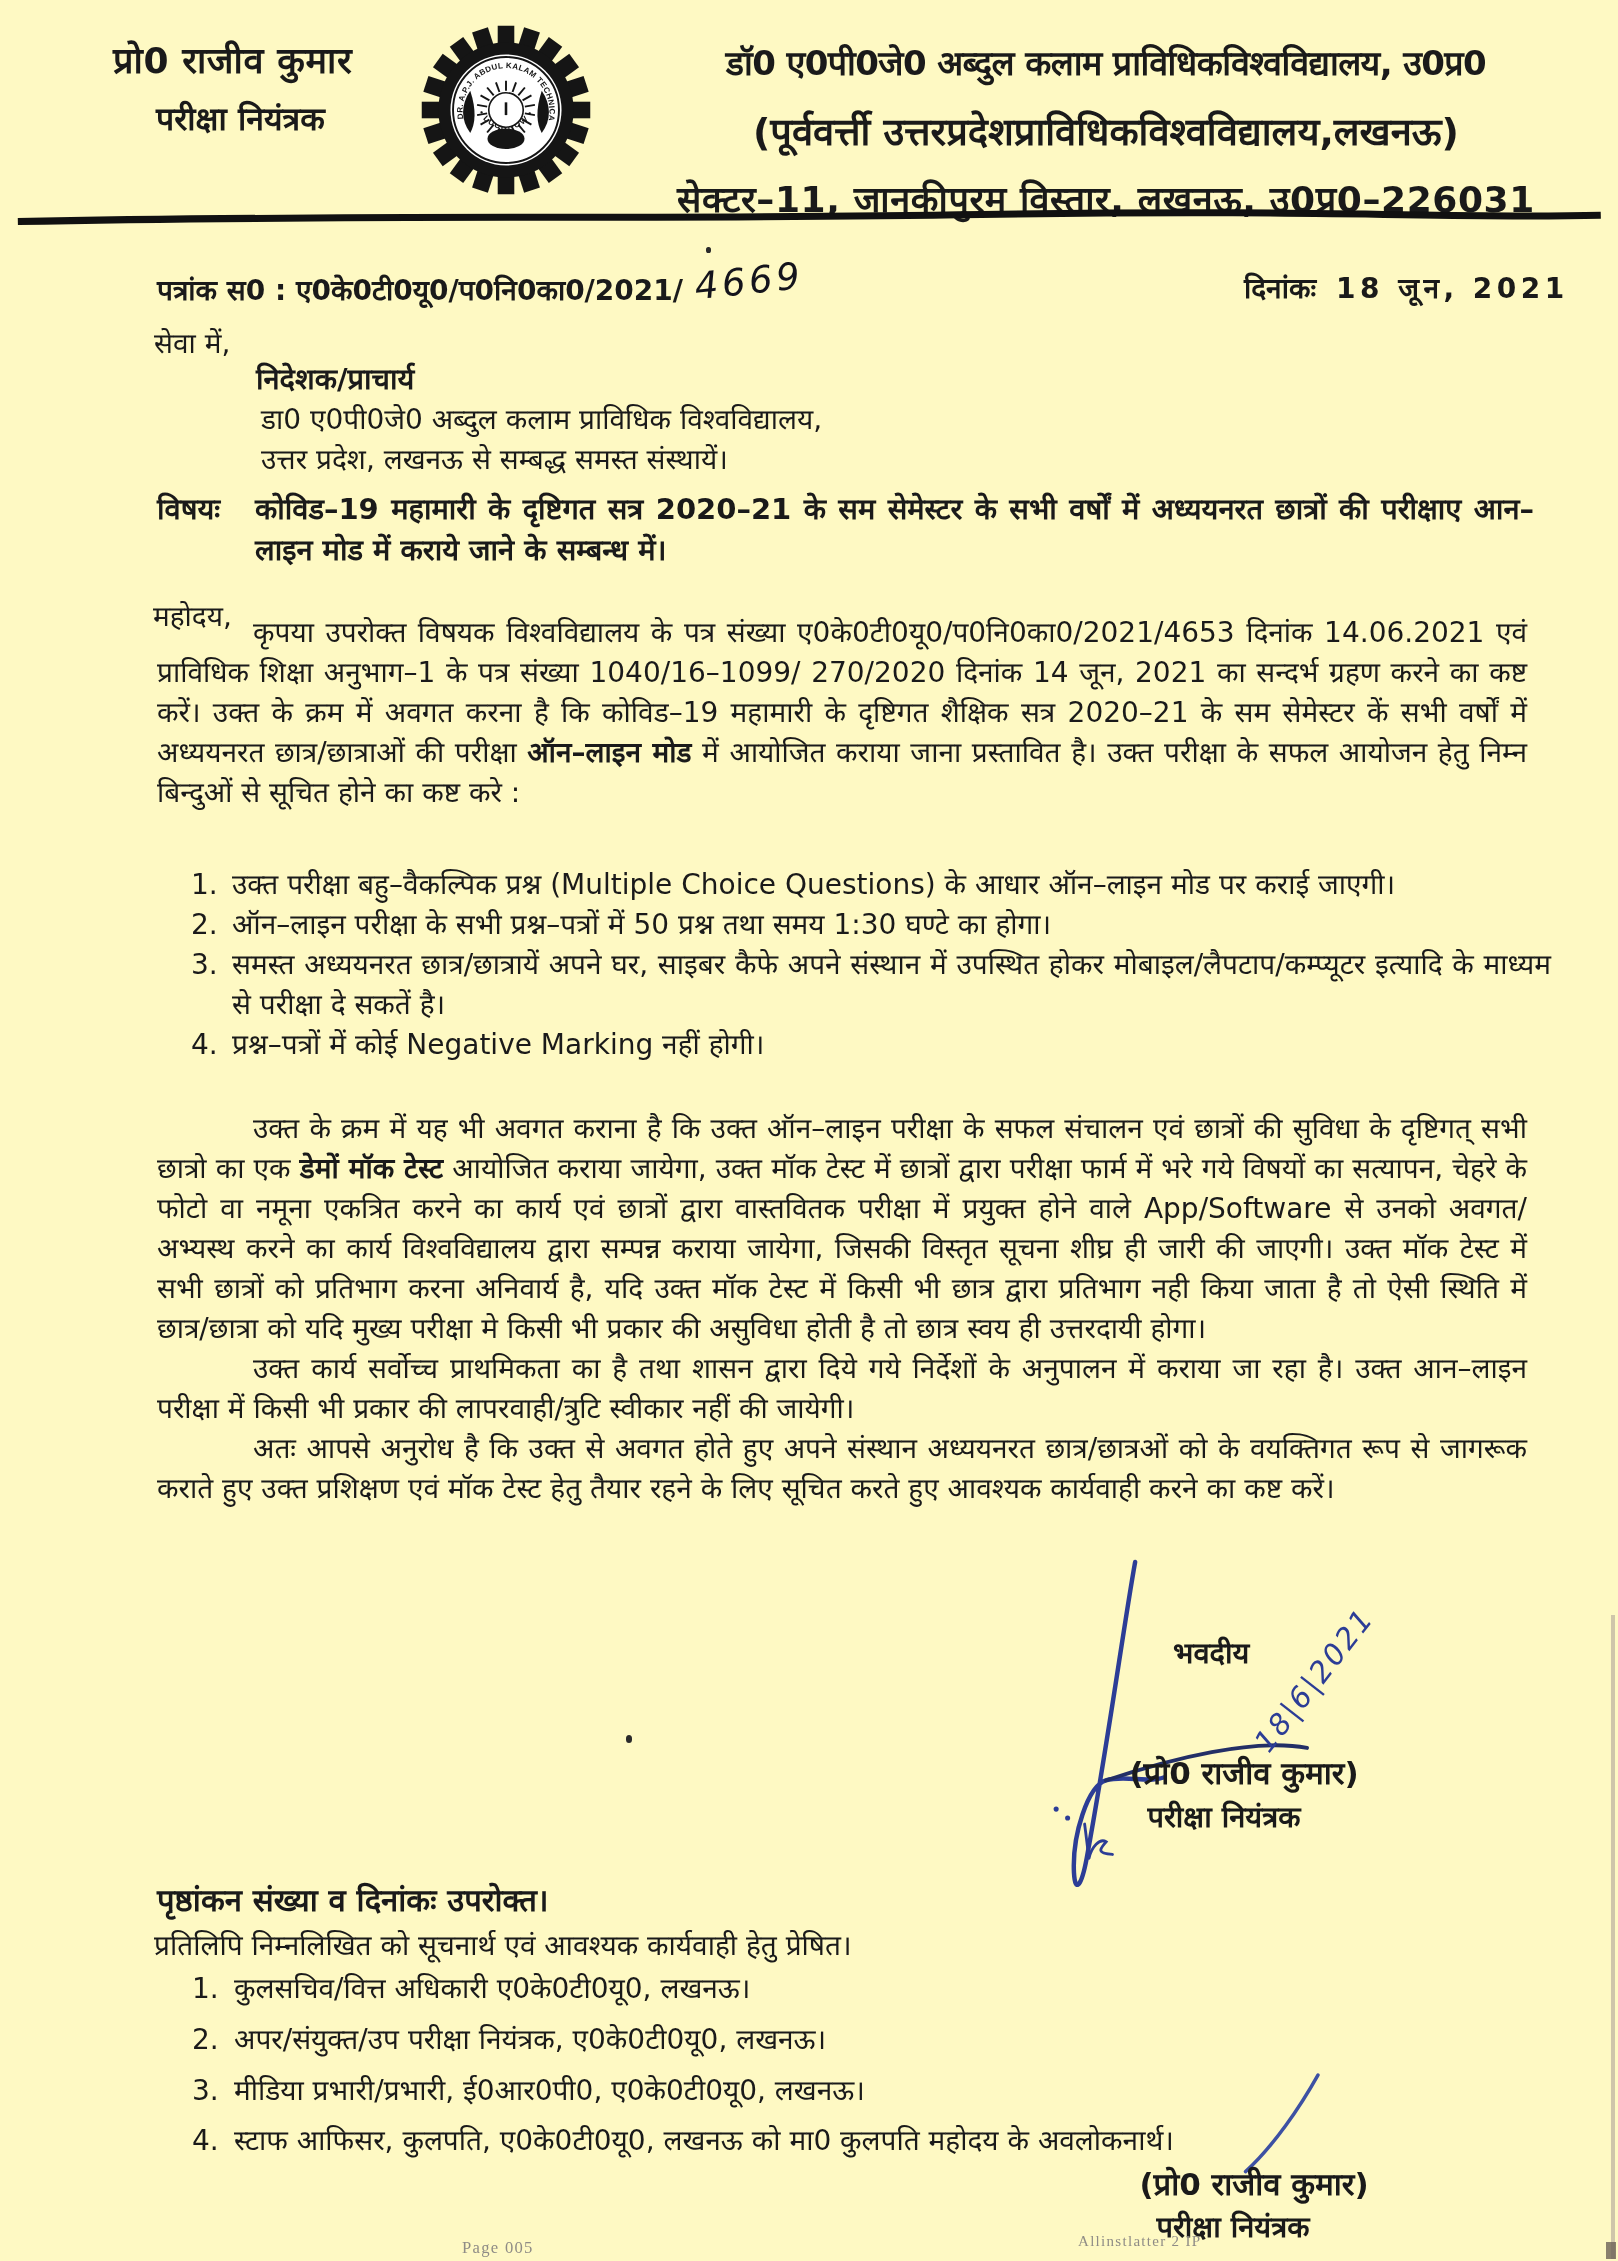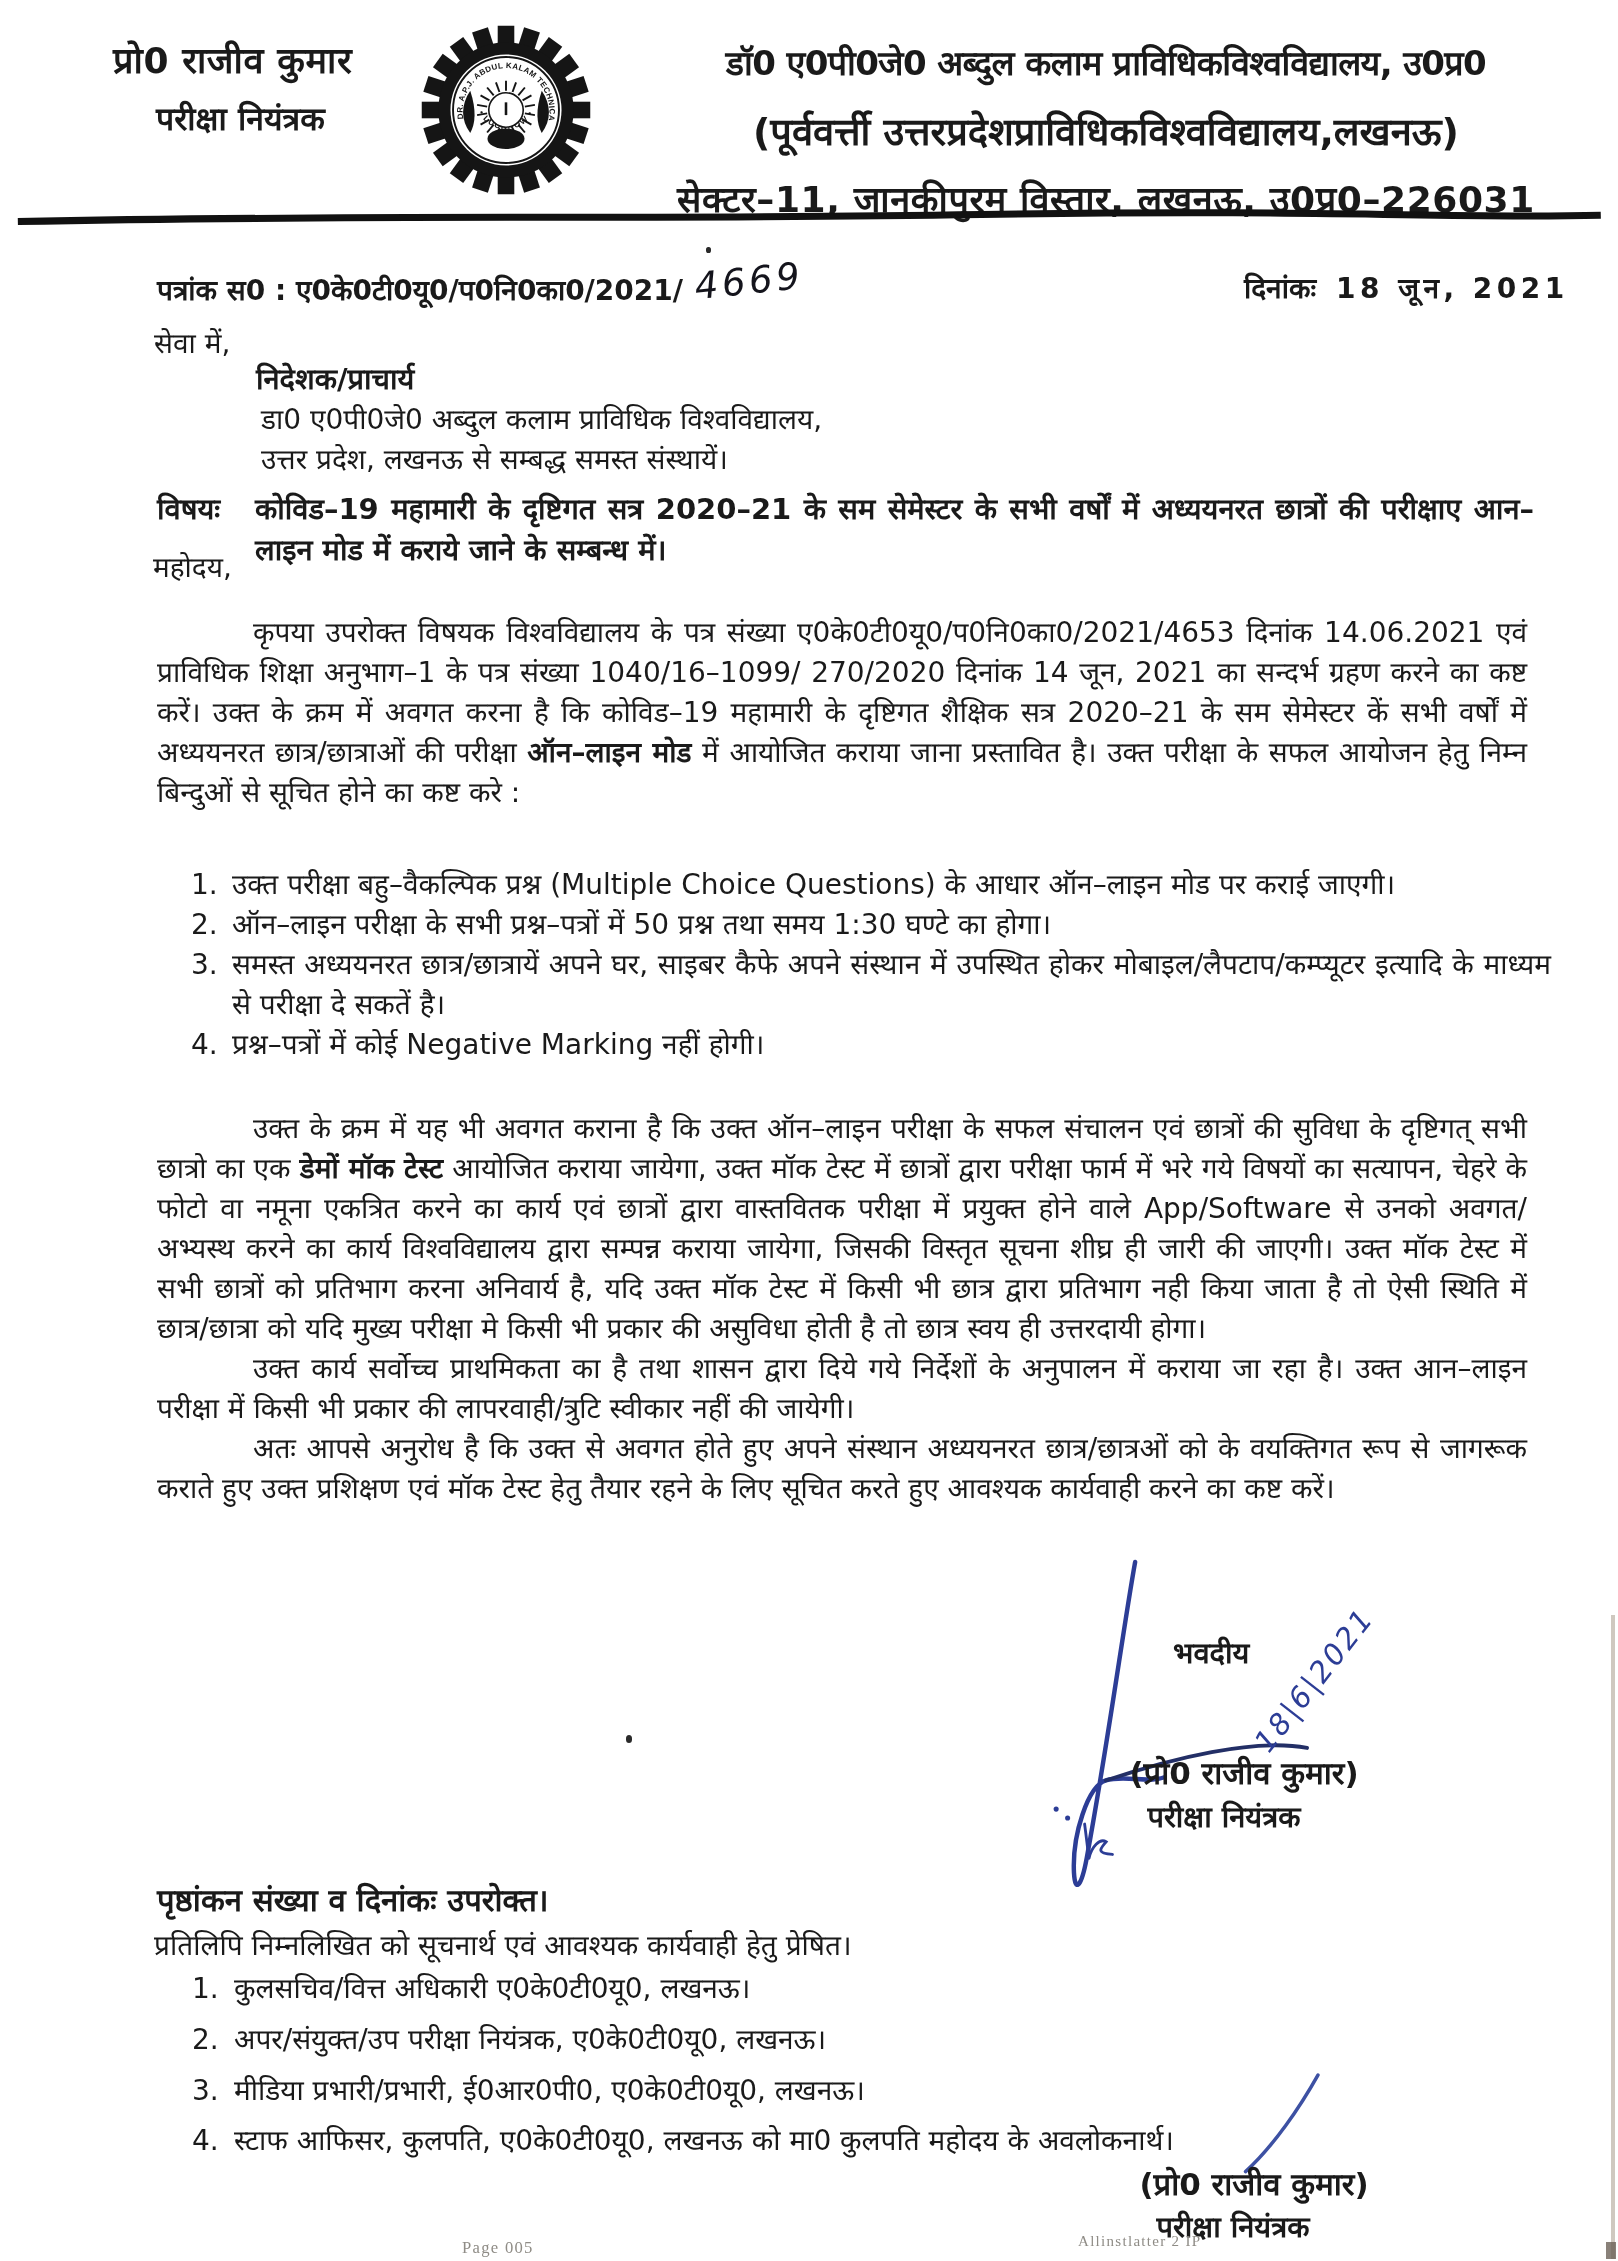--- a/index.html
+++ b/index.html
@@ -1,18 +1,18 @@
 <!DOCTYPE html>
 <html style="font-size:10.2px"><head>
 <meta charset="utf-8">
 <style>
   html,body{margin:0;padding:0;background:#e8e6e0;}
   .page{
     position:relative; width:1618px; height:2261px; margin:0 auto;
-    background:#ffffff; overflow:hidden;
+    background:#fef9c3; overflow:hidden;
     font-family:"Liberation Serif","DejaVu Serif",serif;
     color:#1a1a1a;
   }
   .abs{position:absolute;}
   .dev{font-family:"DejaVu Sans","Liberation Sans",sans-serif;}
   
   .officer-name{font-size:36px;font-weight:800;letter-spacing:0.6px;}
   .officer-title{font-size:32px;font-weight:700;}
   .univ-block{width:918px;text-align:center;margin-top:12px;}
   .univ-name{font-size:34px;font-weight:800;white-space:nowrap;letter-spacing:-0.6px;}
@@ -146,21 +146,21 @@
   <div class="abs dev t44" style="left:154px;top:324px;">सेवा में,</div>
   <div class="abs dev t46b" style="left:256px;top:358px;">निदेशक/प्राचार्य</div>
   <div class="abs dev t44" style="left:261px;top:400px;">डा0 ए0पी0जे0 अब्दुल कलाम प्राविधिक विश्वविद्यालय,</div>
   <div class="abs dev t44" style="left:261px;top:440px;">उत्तर प्रदेश, लखनऊ से सम्बद्ध समस्त संस्थायें।</div>
 
   <div class="abs dev subject-row" style="left:157px;top:489px;">
     <div class="subject-label">विषयः</div>
     <div class="subject-text">कोविड–19 महामारी के दृष्टिगत सत्र 2020–21 के सम सेमेस्टर के सभी वर्षों में अध्ययनरत छात्रों की परीक्षाए आन–लाइन मोड में कराये जाने के सम्बन्ध में।</div>
   </div>
 
-  <div class="abs dev t44" style="left:153px;top:548px;">महोदय,</div>
+  <div class="abs dev t44" style="left:153px;top:597px;">महोदय,</div>
 
   <div class="abs dev body-col t44" style="left:157px;top:613px;">
     <p>
       <span>कृपया उपरोक्त विषयक विश्वविद्यालय के पत्र संख्या ए0के0टी0यू0/प0नि0का0/2021/4653 दिनांक 14.06.2021 एवं प्राविधिक शिक्षा अनुभाग–1 के पत्र संख्या 1040/16–1099/ 270/2020 दिनांक 14 जून, 2021 का सन्दर्भ ग्रहण करने का कष्ट करें। उक्त के क्रम में अवगत करना है कि कोविड–19 महामारी के दृष्टिगत शैक्षिक सत्र 2020–21 के सम सेमेस्टर कें सभी वर्षों में अध्ययनरत छात्र/छात्राओं की परीक्षा </span><span class="inline-bold">ऑन–लाइन मोड</span><span> में आयोजित कराया जाना प्रस्तावित है। उक्त परीक्षा के सफल आयोजन हेतु निम्न बिन्दुओं से सूचित होने का कष्ट करे :</span>
     </p>
   </div>
 
   <div class="abs dev" style="left:191px;top:865px;">
     <div class="list-item">
       <span class="list-num">1.</span>

